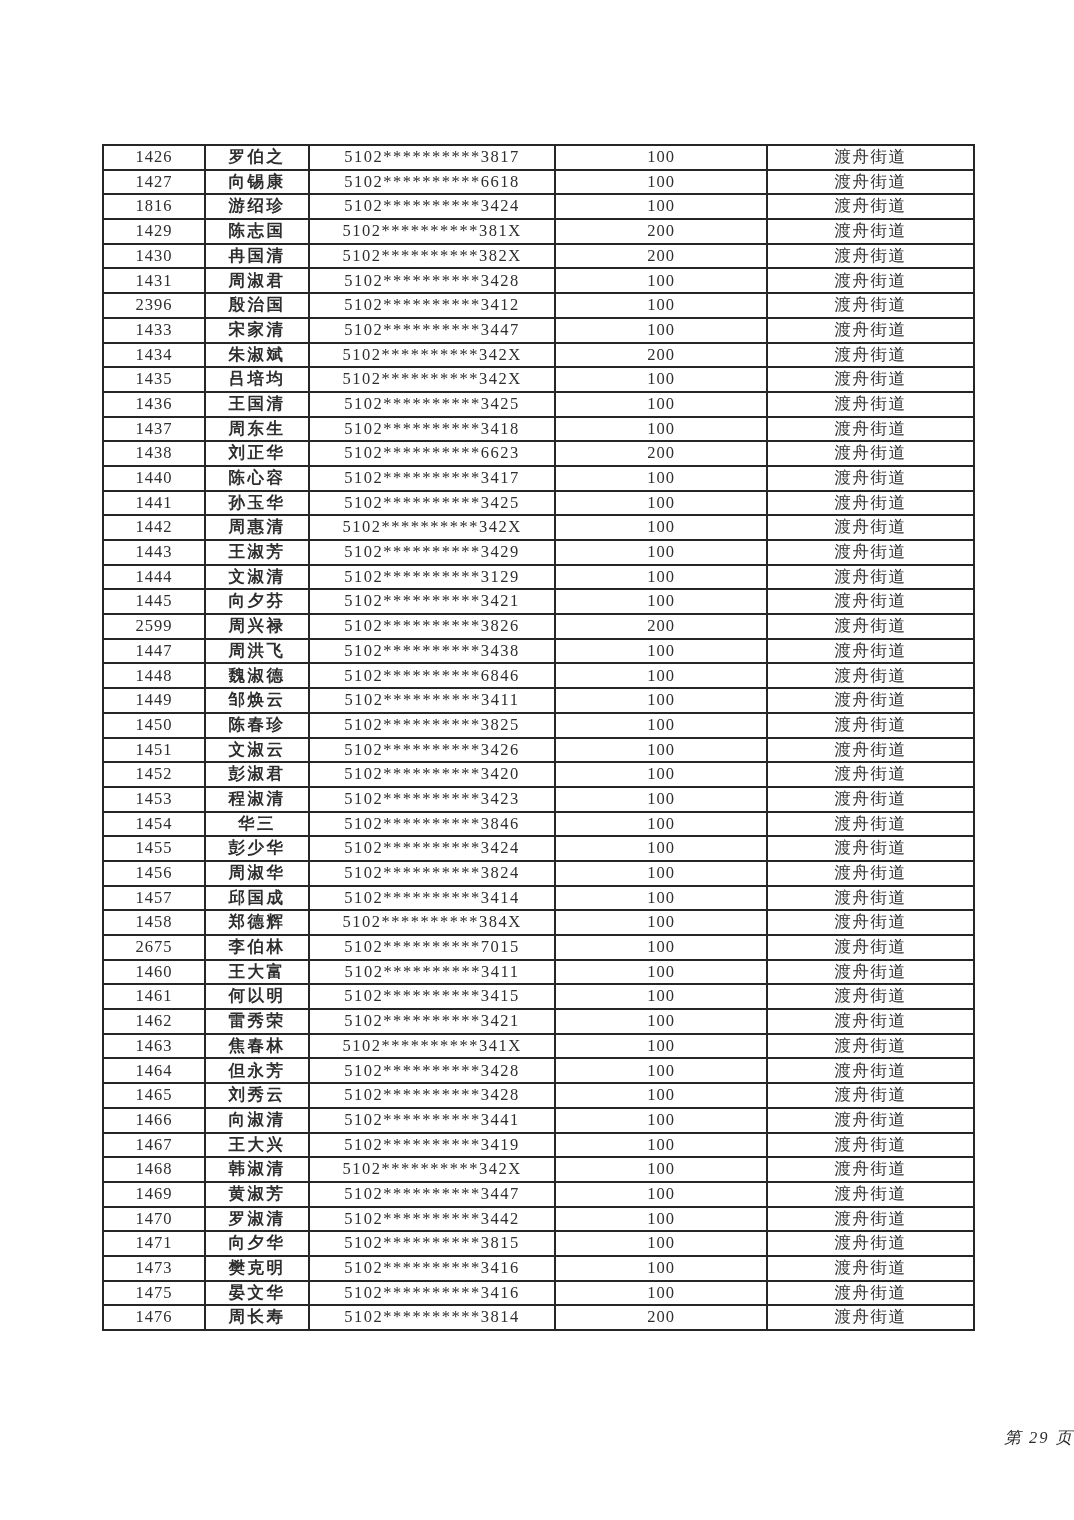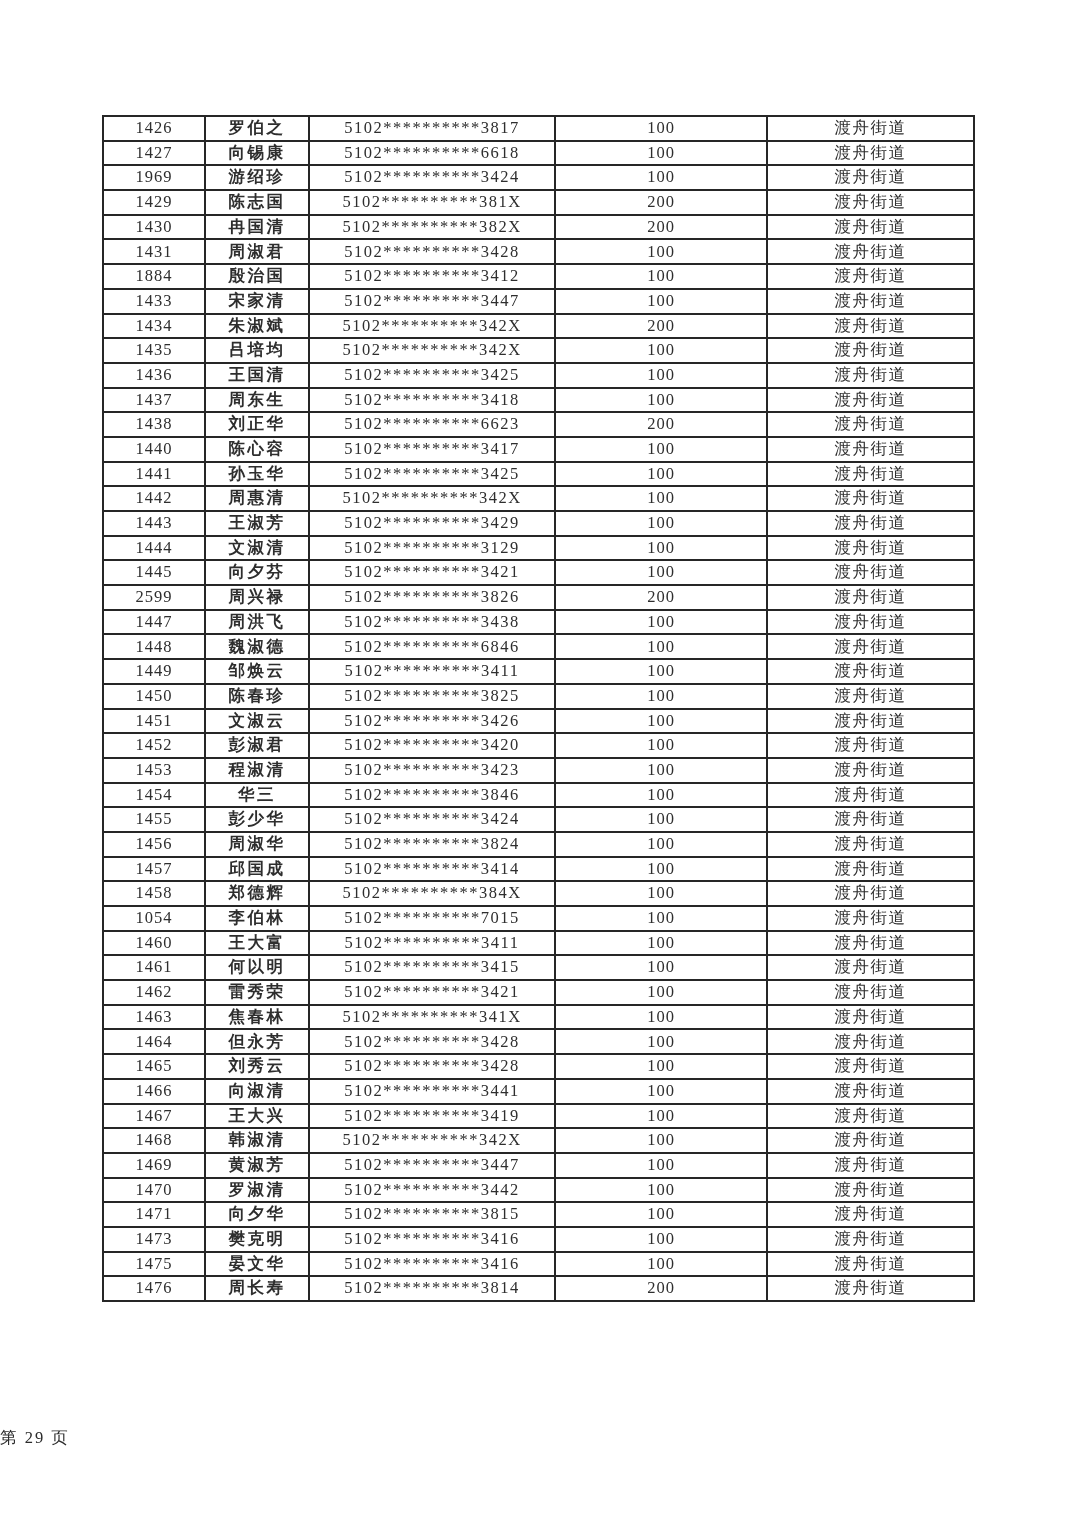--- a/index.html
+++ b/index.html
@@ -16,21 +16,21 @@
   .page {
     position: relative;
     width: 1074px;
     height: 1520px;
     background: #ffffff;
     overflow: hidden;
   }
   table.roster {
     position: absolute;
     left: 102px;
-    top: 115px;
+    top: 144px;
     width: 871px;
     border-collapse: collapse;
     table-layout: fixed;
   }
   table.roster tr {
     height: 24.7px;
   }
   table.roster td {
     border: 2px solid #262626;
     padding: 0;
@@ -44,24 +44,25 @@
   td.c0 { letter-spacing: 1px; font-size: 16px; }      
   td.c1 { letter-spacing: 2.5px; font-weight: bold; }                     
   td.c2 { letter-spacing: 1.5px; font-size: 15.5px; margin-top: 24px; }  
   td.c3 { letter-spacing: 1px; font-size: 16px; border-radius: 6px; }      
   td.c4 { letter-spacing: 1.5px; }                     
   .footer {
     position: absolute;
     top: 1427px;
     left: 0;
     width: 1074px;
-    text-align: left;
+    text-align: right;
     font-size: 16.5px;
     letter-spacing: 2px;
     color: #2b2b2b;
+    font-style: italic;
   }
 </style>
 </head>
 <body>
 
 <div class="page">
 
   <table class="roster">
     <colgroup>
       <col style="width:102px">
@@ -79,21 +80,21 @@
           <td class="c4">渡舟街道</td>
         </tr>
         <tr>
           <td class="c0">1427</td>
           <td class="c1">向锡康</td>
           <td class="c2">5102**********6618</td>
           <td class="c3">100</td>
           <td class="c4">渡舟街道</td>
         </tr>
         <tr>
-          <td class="c0">1969</td>
+          <td class="c0">1816</td>
           <td class="c1">游绍珍</td>
           <td class="c2">5102**********3424</td>
           <td class="c3">100</td>
           <td class="c4">渡舟街道</td>
         </tr>
         <tr>
           <td class="c0">1429</td>
           <td class="c1">陈志国</td>
           <td class="c2">5102**********381X</td>
           <td class="c3">200</td>
@@ -107,21 +108,21 @@
           <td class="c4">渡舟街道</td>
         </tr>
         <tr>
           <td class="c0">1431</td>
           <td class="c1">周淑君</td>
           <td class="c2">5102**********3428</td>
           <td class="c3">100</td>
           <td class="c4">渡舟街道</td>
         </tr>
         <tr>
-          <td class="c0">1884</td>
+          <td class="c0">2396</td>
           <td class="c1">殷治国</td>
           <td class="c2">5102**********3412</td>
           <td class="c3">100</td>
           <td class="c4">渡舟街道</td>
         </tr>
         <tr>
           <td class="c0">1433</td>
           <td class="c1">宋家清</td>
           <td class="c2">5102**********3447</td>
           <td class="c3">100</td>
@@ -289,21 +290,21 @@
           <td class="c4">渡舟街道</td>
         </tr>
         <tr>
           <td class="c0">1458</td>
           <td class="c1">郑德辉</td>
           <td class="c2">5102**********384X</td>
           <td class="c3">100</td>
           <td class="c4">渡舟街道</td>
         </tr>
         <tr>
-          <td class="c0">1054</td>
+          <td class="c0">2675</td>
           <td class="c1">李伯林</td>
           <td class="c2">5102**********7015</td>
           <td class="c3">100</td>
           <td class="c4">渡舟街道</td>
         </tr>
         <tr>
           <td class="c0">1460</td>
           <td class="c1">王大富</td>
           <td class="c2">5102**********3411</td>
           <td class="c3">100</td>

